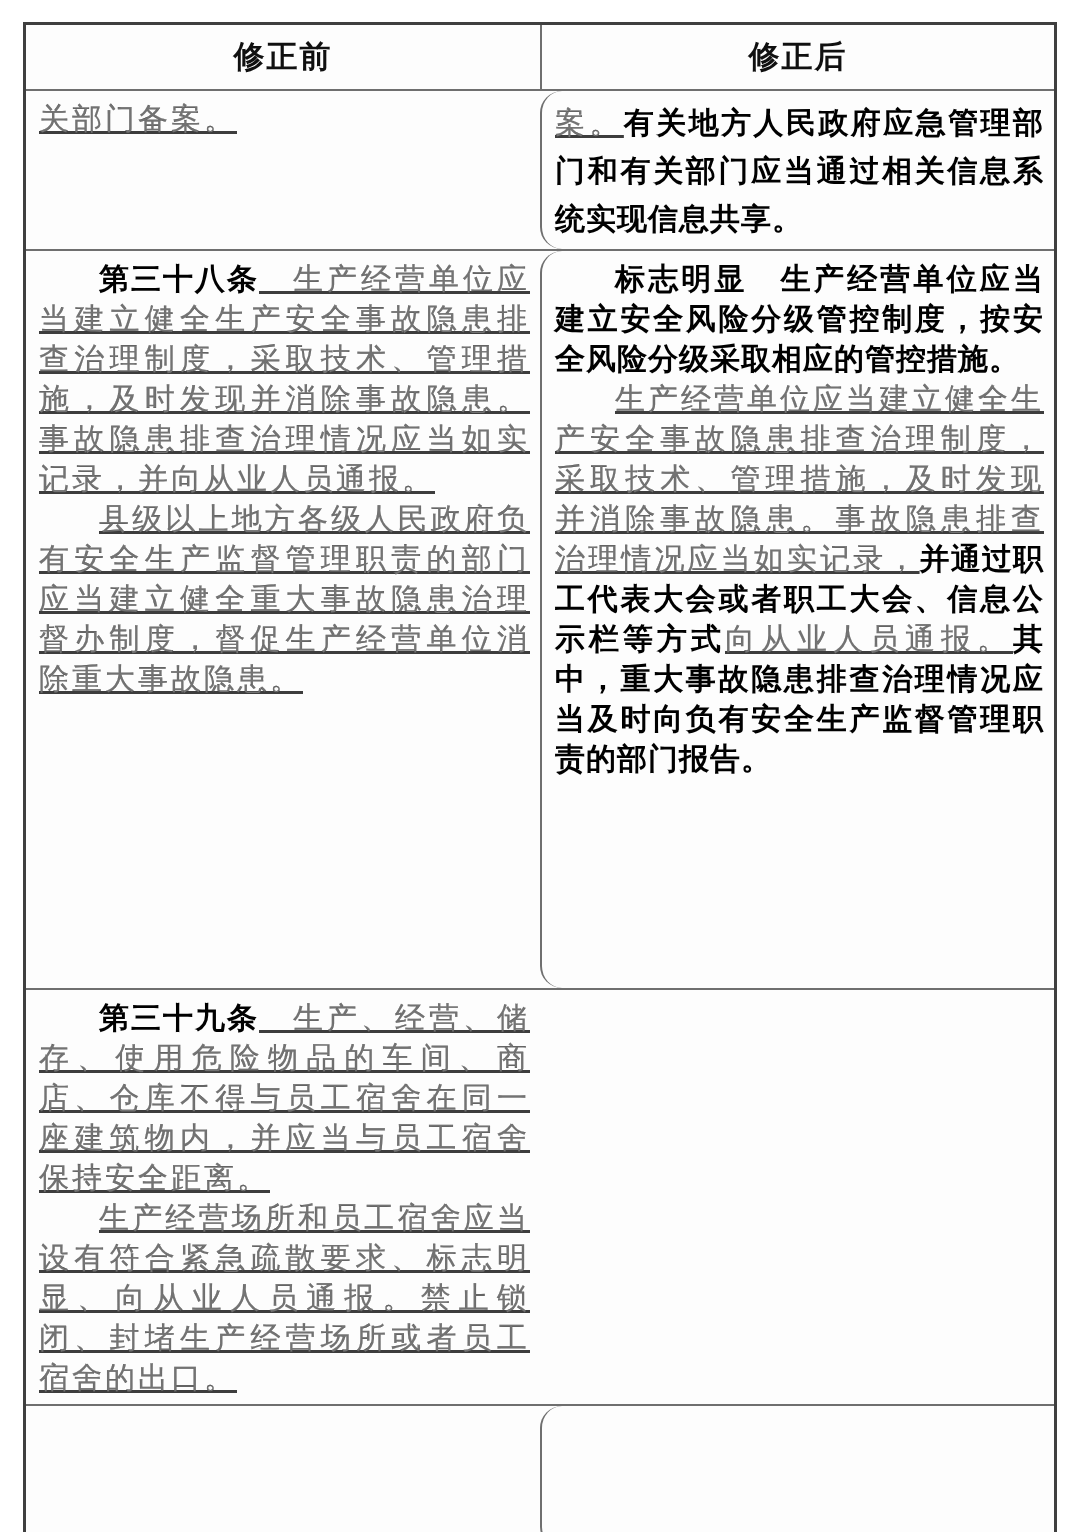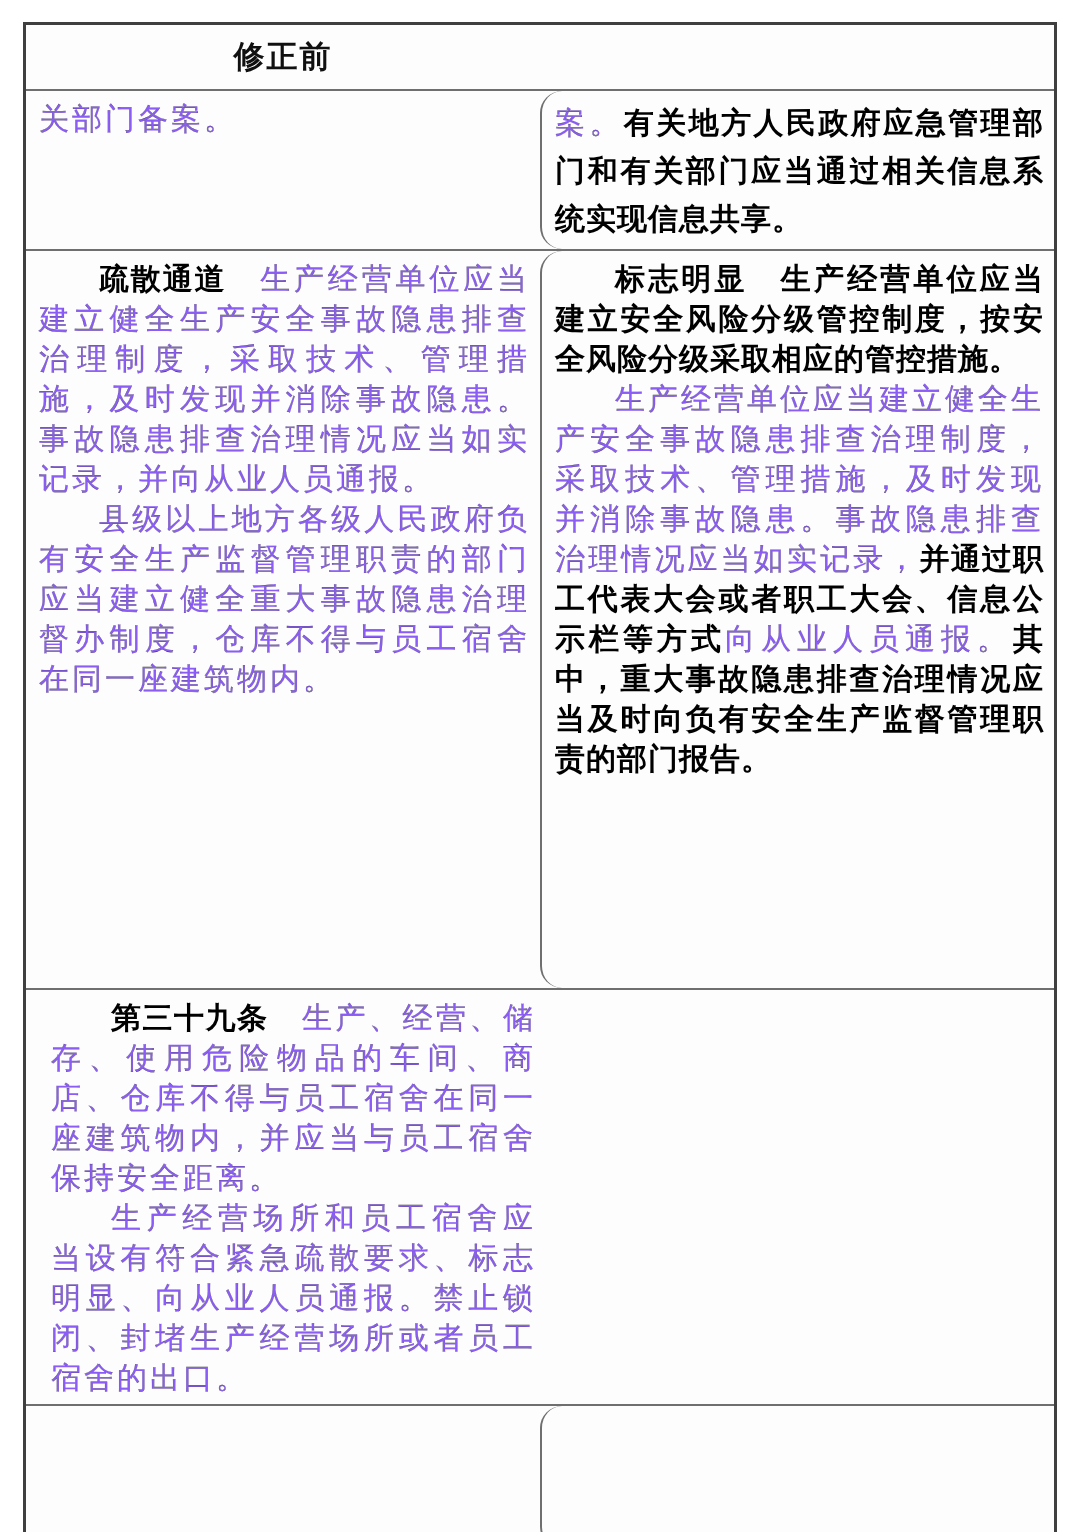--- a/index.html
+++ b/index.html
@@ -20,53 +20,54 @@
   .td{
     box-sizing:border-box;
     padding:8px 10px 6px 13px;
     font-size:30px;line-height:40px;
     text-align:justify;text-justify:inter-character;
     -webkit-text-stroke:0.2px #3d3d3d;
   }
   .td-after{border-left:2px solid #6f6f6f;border-radius:22px;}
   .para{margin:0;}
   .para.indent{text-indent:2em;}
-  .song{color:#8b5cf6;letter-spacing:3px;}
+  .song{color:#737373;letter-spacing:3px;text-decoration:underline;}
   .hei{
     font-family:"Liberation Sans","DejaVu Sans",sans-serif;
     font-weight:700;color:#000000;letter-spacing:1px;
     -webkit-text-stroke:0;
   }
   
   .row-0{min-height:145px;}
   .row-1{min-height:737px;}
-  .row-2{min-height:383px;padding-left:12px;}
+  .row-2{min-height:383px;}
   .row-3{min-height:143px;}
   .row-0 .td-after{line-height:48px;}
 </style>
 </head>
 <body>
 
 <div class="doc">
   <div class="thead">
     <div class="th">修正前</div>
+    <div class="th">修正后</div>
   </div>
   <div id="tbody">
       <div class="tr row-0">
         <div class="td td-before">
           <p class="para"><span class="song">关部门备案。</span></p>
         </div>
         <div class="td td-after">
           <p class="para"><span class="song">案。</span><b class="hei">有关地方人民政府应急管理部门和有关部门应当通过相关信息系统实现信息共享。</b></p>
         </div>
       </div>
       <div class="tr row-1">
         <div class="td td-before">
-          <p class="para indent"><b class="hei">疏散通道</b><span class="song">　生产经营单位应当建立健全生产安全事故隐患排查治理制度，采取技术、管理措施，及时发现并消除事故隐患。事故隐患排查治理情况应当如实记录，并向从业人员通报。</span></p>
-          <p class="para indent"><span class="song">县级以上地方各级人民政府负有安全生产监督管理职责的部门应当建立健全重大事故隐患治理督办制度，仓库不得与员工宿舍在同一座建筑物内。</span></p>
+          <p class="para indent"><b class="hei">第三十八条</b><span class="song">　生产经营单位应当建立健全生产安全事故隐患排查治理制度，采取技术、管理措施，及时发现并消除事故隐患。事故隐患排查治理情况应当如实记录，并向从业人员通报。</span></p>
+          <p class="para indent"><span class="song">县级以上地方各级人民政府负有安全生产监督管理职责的部门应当建立健全重大事故隐患治理督办制度，督促生产经营单位消除重大事故隐患。</span></p>
         </div>
         <div class="td td-after">
           <p class="para indent"><b class="hei">标志明显　生产经营单位应当建立安全风险分级管控制度，按安全风险分级采取相应的管控措施。</b></p>
           <p class="para indent"><span class="song">生产经营单位应当建立健全生产安全事故隐患排查治理制度，采取技术、管理措施，及时发现并消除事故隐患。事故隐患排查治理情况应当如实记录，</span><b class="hei">并通过职工代表大会或者职工大会、信息公示栏等方式</b><span class="song">向从业人员通报。</span><b class="hei">其中，重大事故隐患排查治理情况应当及时向负有安全生产监督管理职责的部门报告。</b></p>
         </div>
       </div>
       <div class="tr row-2">
         <div class="td td-before">
           <p class="para indent"><b class="hei">第三十九条</b><span class="song">　生产、经营、储存、使用危险物品的车间、商店、仓库不得与员工宿舍在同一座建筑物内，并应当与员工宿舍保持安全距离。</span></p>
           <p class="para indent"><span class="song">生产经营场所和员工宿舍应当设有符合紧急疏散要求、标志明显、向从业人员通报。禁止锁闭、封堵生产经营场所或者员工宿舍的出口。</span></p>

